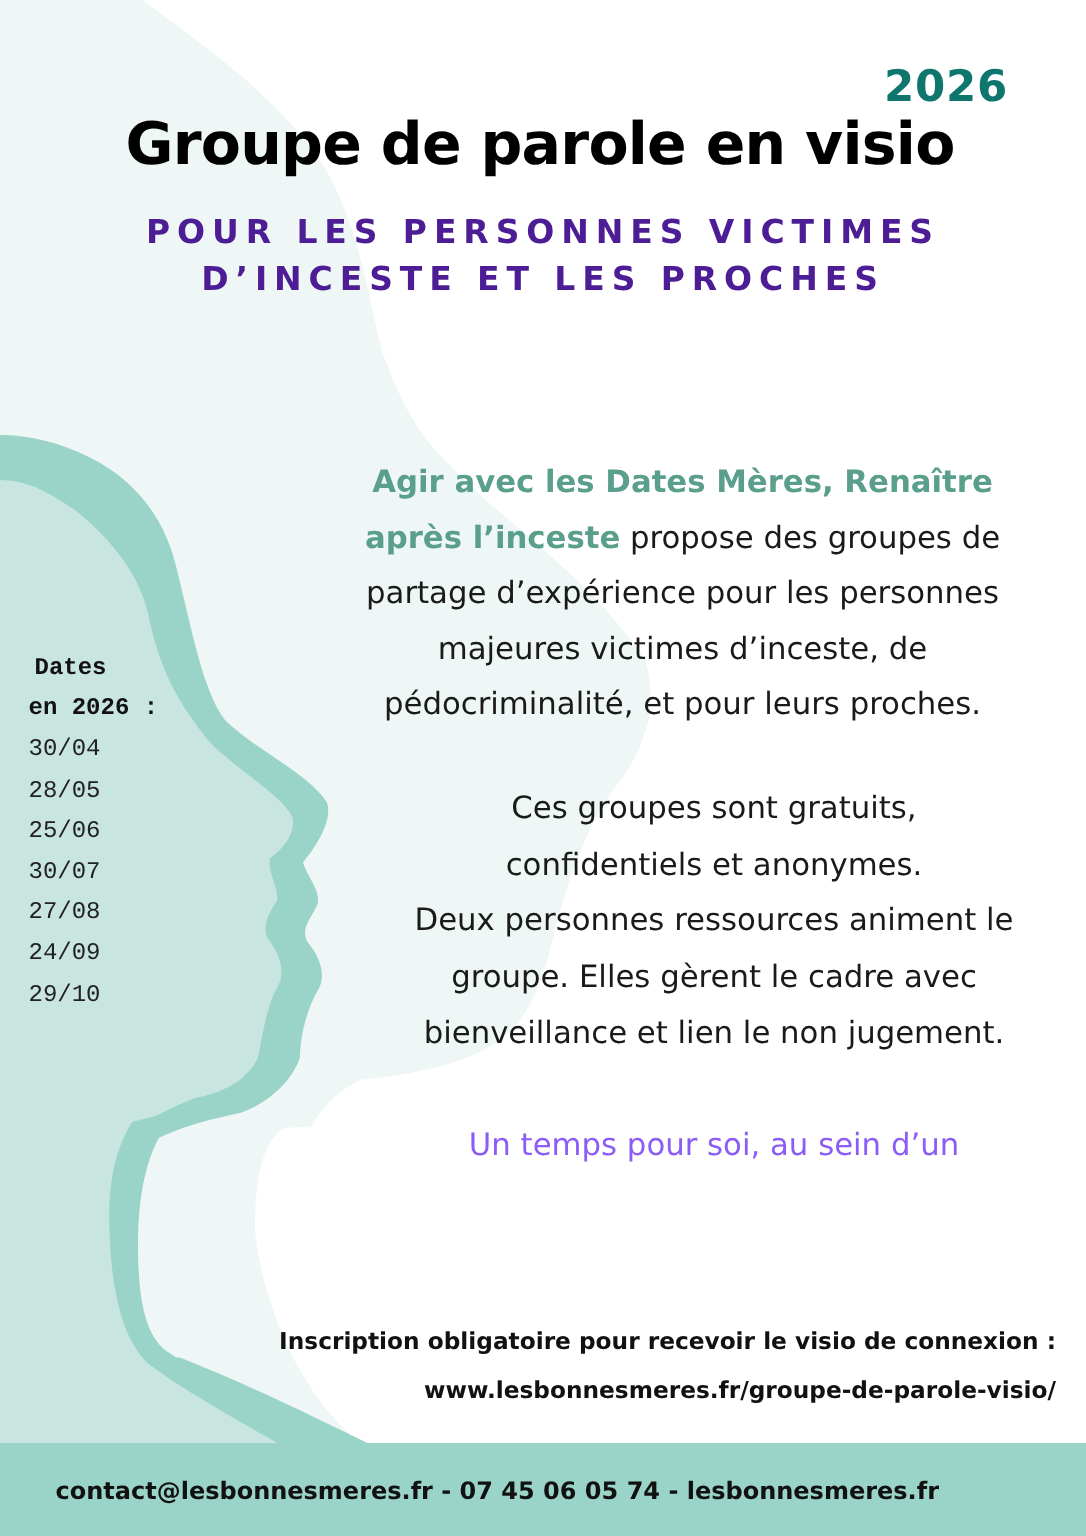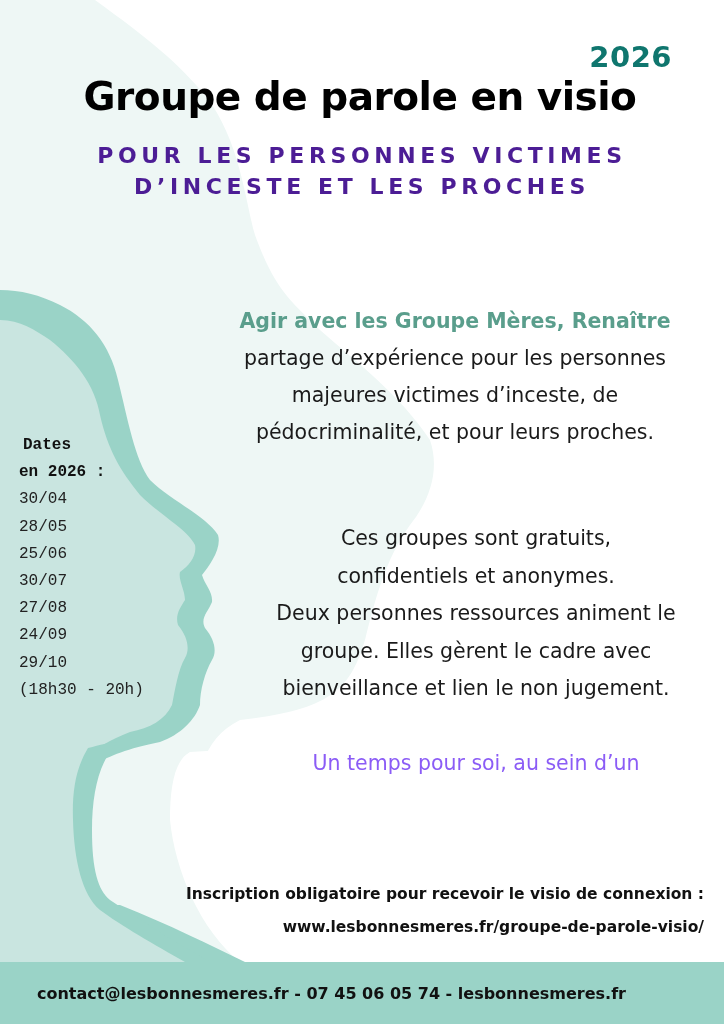--- a/index.html
+++ b/index.html
@@ -39,21 +39,22 @@
 <div class="year">2026</div>
 
 <div class="title"><span>Groupe de parole en visio</span></div>
 
 <div class="subtitle">
   <div>POUR LES PERSONNES VICTIMES</div>
   <div>D’INCESTE ET LES PROCHES</div>
 </div>
 
 <div class="intro">
-  <div class="hl">Agir avec les Groupe Mères, Renaître</div>
+  <div class="hl">Agir avec les Dates Mères, Renaître</div>
+  <div><span class="hl">après l’inceste</span><span> propose des groupes de</span></div>
   <div>partage d’expérience pour les personnes</div>
   <div>majeures victimes d’inceste, de</div>
   <div>pédocriminalité, et pour leurs proches.</div>
 </div>
 
 <div class="para2">
   <div>Ces groupes sont gratuits,</div>
   <div>confidentiels et anonymes.</div>
   <div>Deux personnes ressources animent le</div>
   <div>groupe. Elles gèrent le cadre avec</div>
@@ -67,21 +68,20 @@
 <div class="dates">
   <div class="hd hd1">Dates</div>
   <div class="hd">en 2026 :</div>
   <div>30/04</div>
   <div>28/05</div>
   <div>25/06</div>
   <div>30/07</div>
   <div>27/08</div>
   <div>24/09</div>
   <div>29/10</div>
-  <div>(18h30 - 20h)</div>
 </div>
 
 <div class="reg">
   <div>Inscription obligatoire pour recevoir le visio de connexion :</div>
   <div>www.lesbonnesmeres.fr/groupe-de-parole-visio/</div>
 </div>
 
 <div class="footer">
   <div class="footer-text">contact@lesbonnesmeres.fr - 07 45 06 05 74 - lesbonnesmeres.fr</div>
 </div>

